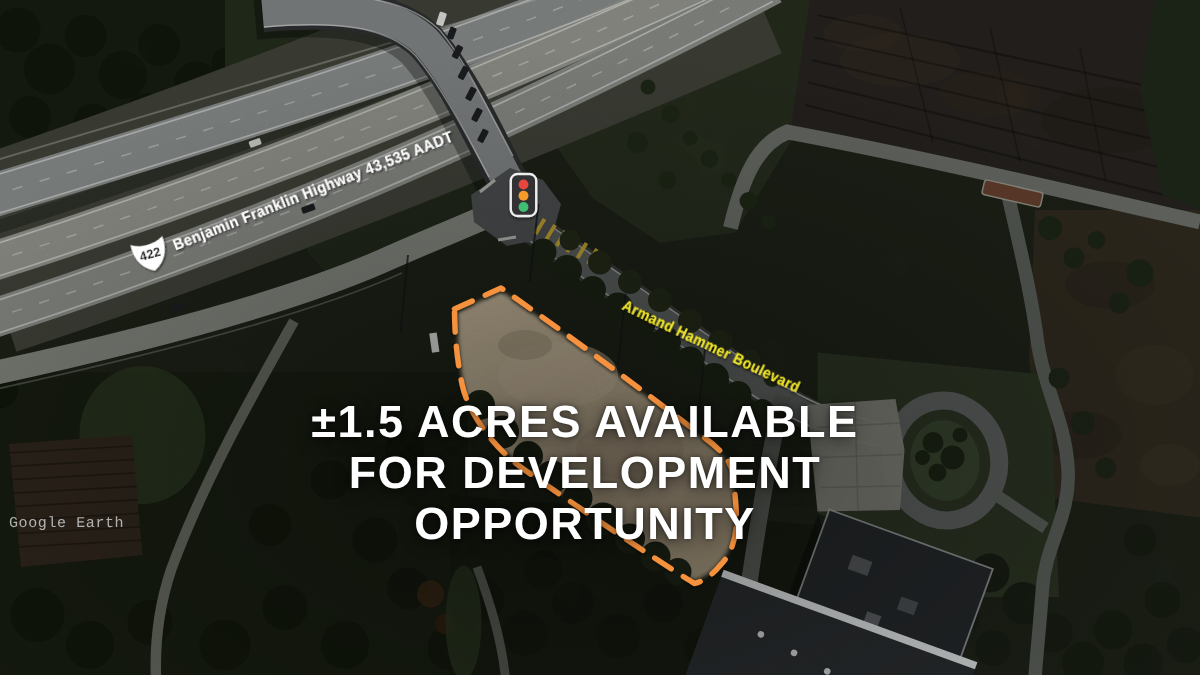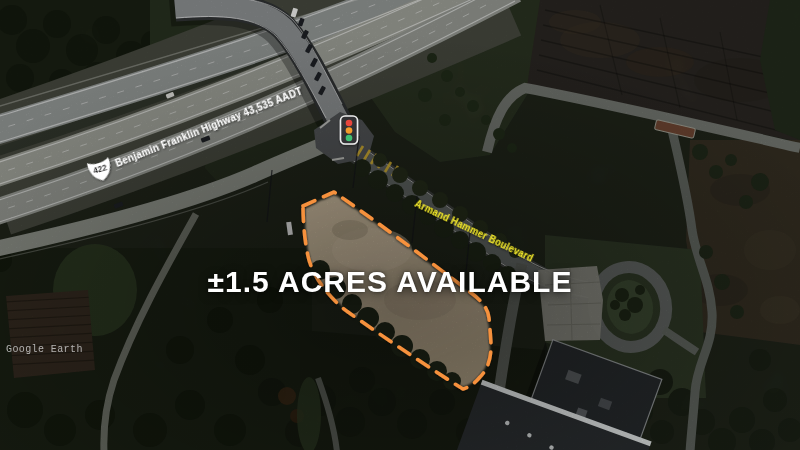--- a/index.html
+++ b/index.html
@@ -389,17 +389,19 @@
     <text x="0" y="3.2" text-anchor="middle" font-size="8.5" font-weight="bold" font-family="Liberation Sans, sans-serif" fill="#111111">422</text>
   </g>
 
   <text transform="translate(117,167) rotate(-21.5)" x="0" y="0" font-size="10.5" font-weight="bold" letter-spacing="0.3" font-family="Liberation Sans, sans-serif" fill="#ffffff" textLength="200" lengthAdjust="spacingAndGlyphs" filter="url(#txtshadow)">Benjamin Franklin Highway 43,535 AADT</text>
 
   <text transform="translate(414,206) rotate(25.5)" x="0" y="0" font-size="10.5" font-weight="bold" letter-spacing="0.3" font-family="Liberation Sans, sans-serif" fill="#f0e62a" textLength="130" lengthAdjust="spacingAndGlyphs" filter="url(#txtshadow)">Armand Hammer Boulevard</text>
 </svg>
 
 <div class="headline">
   <div>±1.5 ACRES AVAILABLE</div>
+  <div>FOR DEVELOPMENT</div>
+  <div>OPPORTUNITY</div>
 </div>
 
 <div class="watermark">Google Earth</div>
 
 </div>
 
 </body></html>

